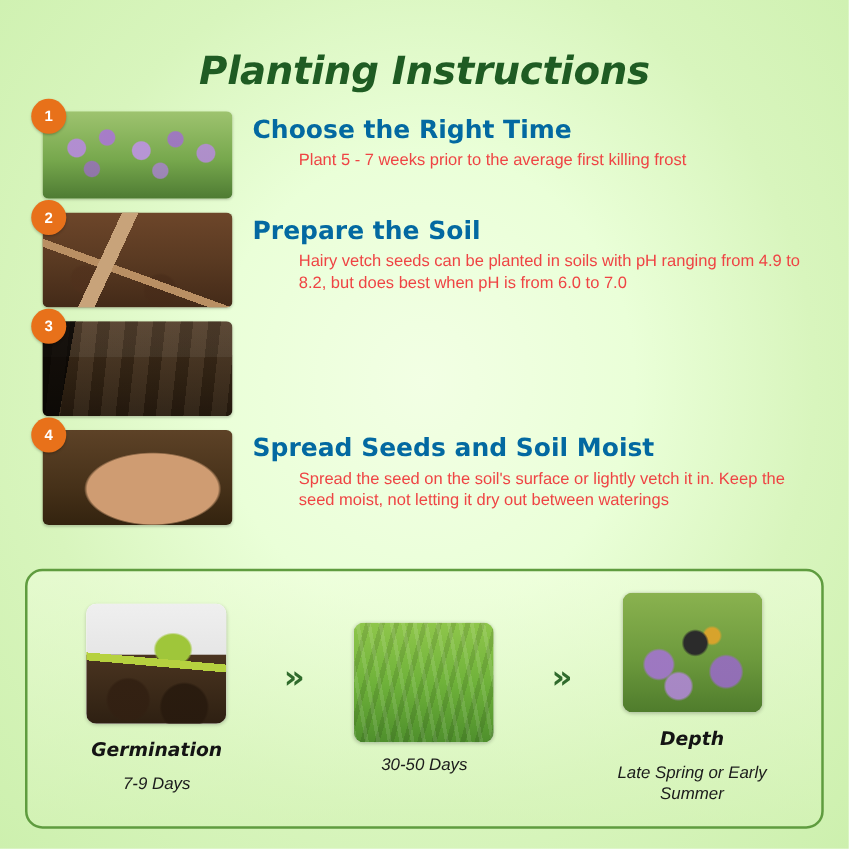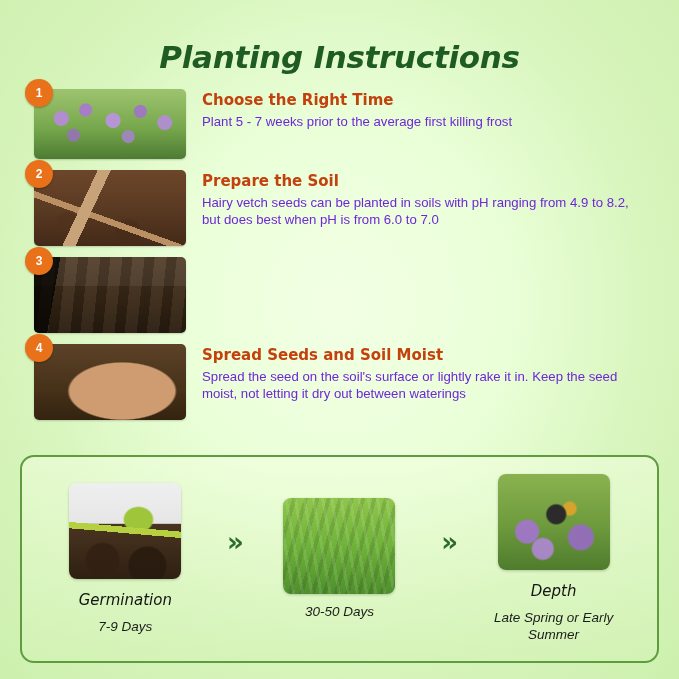--- a/index.html
+++ b/index.html
@@ -74,31 +74,32 @@
     justify-content: center;
     z-index: 5;
     box-shadow: 0 1px 2px rgba(0,0,0,0.25);
   }
   .step-text {
     padding-left: 16px;
     padding-top: 2px;
     flex: 1 1 auto;
   }
   .step-title {
-    color: #c2410c;
-    font-weight: bold;
-    font-size: 15px;
+    color: #0369a1;
+    font-weight: bold;
+    font-size: 20px;
     margin-bottom: 4px;
     font-family: "DejaVu Sans", sans-serif;
   }
   .step-body {
-    color: #6d28d9;
+    color: #ef4444;
     font-size: 13.2px;
     line-height: 1.32;
     max-width: 430px;
+    margin-left: 37px;
   }
   .step-body b {
     font-style: italic;
     font-weight: bold;
   }
 
   
   .img-vetch {
     width: 100%; height: 100%;
     background:
@@ -190,21 +191,21 @@
     height: 96px;
     margin: 0 auto;
     border-radius: 8px;
     overflow: hidden;
     background: #fff;
     box-shadow: 0 1px 3px rgba(0,0,0,0.2);
   }
   .stage-name {
     margin-top: 12px;
     font-size: 15px;
-    font-weight: normal;
+    font-weight: bold;
     font-style: italic;
     color: #141414;
     font-family: "DejaVu Sans", sans-serif;
   }
   .stage-dur {
     margin-top: 10px;
     font-size: 13.5px;
     font-style: italic;
     color: #1b1b1b;
     line-height: 1.25;
@@ -265,21 +266,21 @@
 
     <div class="step">
       <div class="thumb-wrap">
         <div class="badge">4</div>
         <div class="thumb">
             <div class="img-hand"></div>
           </div>
       </div>
       <div class="step-text">
         <div class="step-title">Spread Seeds and Soil Moist</div>
-        <div class="step-body">Spread the seed on the soil's surface or lightly rake it in. Keep the seed moist, not letting it dry out between waterings</div>
+        <div class="step-body">Spread the seed on the soil's surface or lightly vetch it in. Keep the seed moist, not letting it dry out between waterings</div>
       </div>
     </div>
 
   </div>
 
   <div class="lifecycle">
 
     <div class="stage">
       <div class="stage-img">
           <div class="img-sprout"></div>

